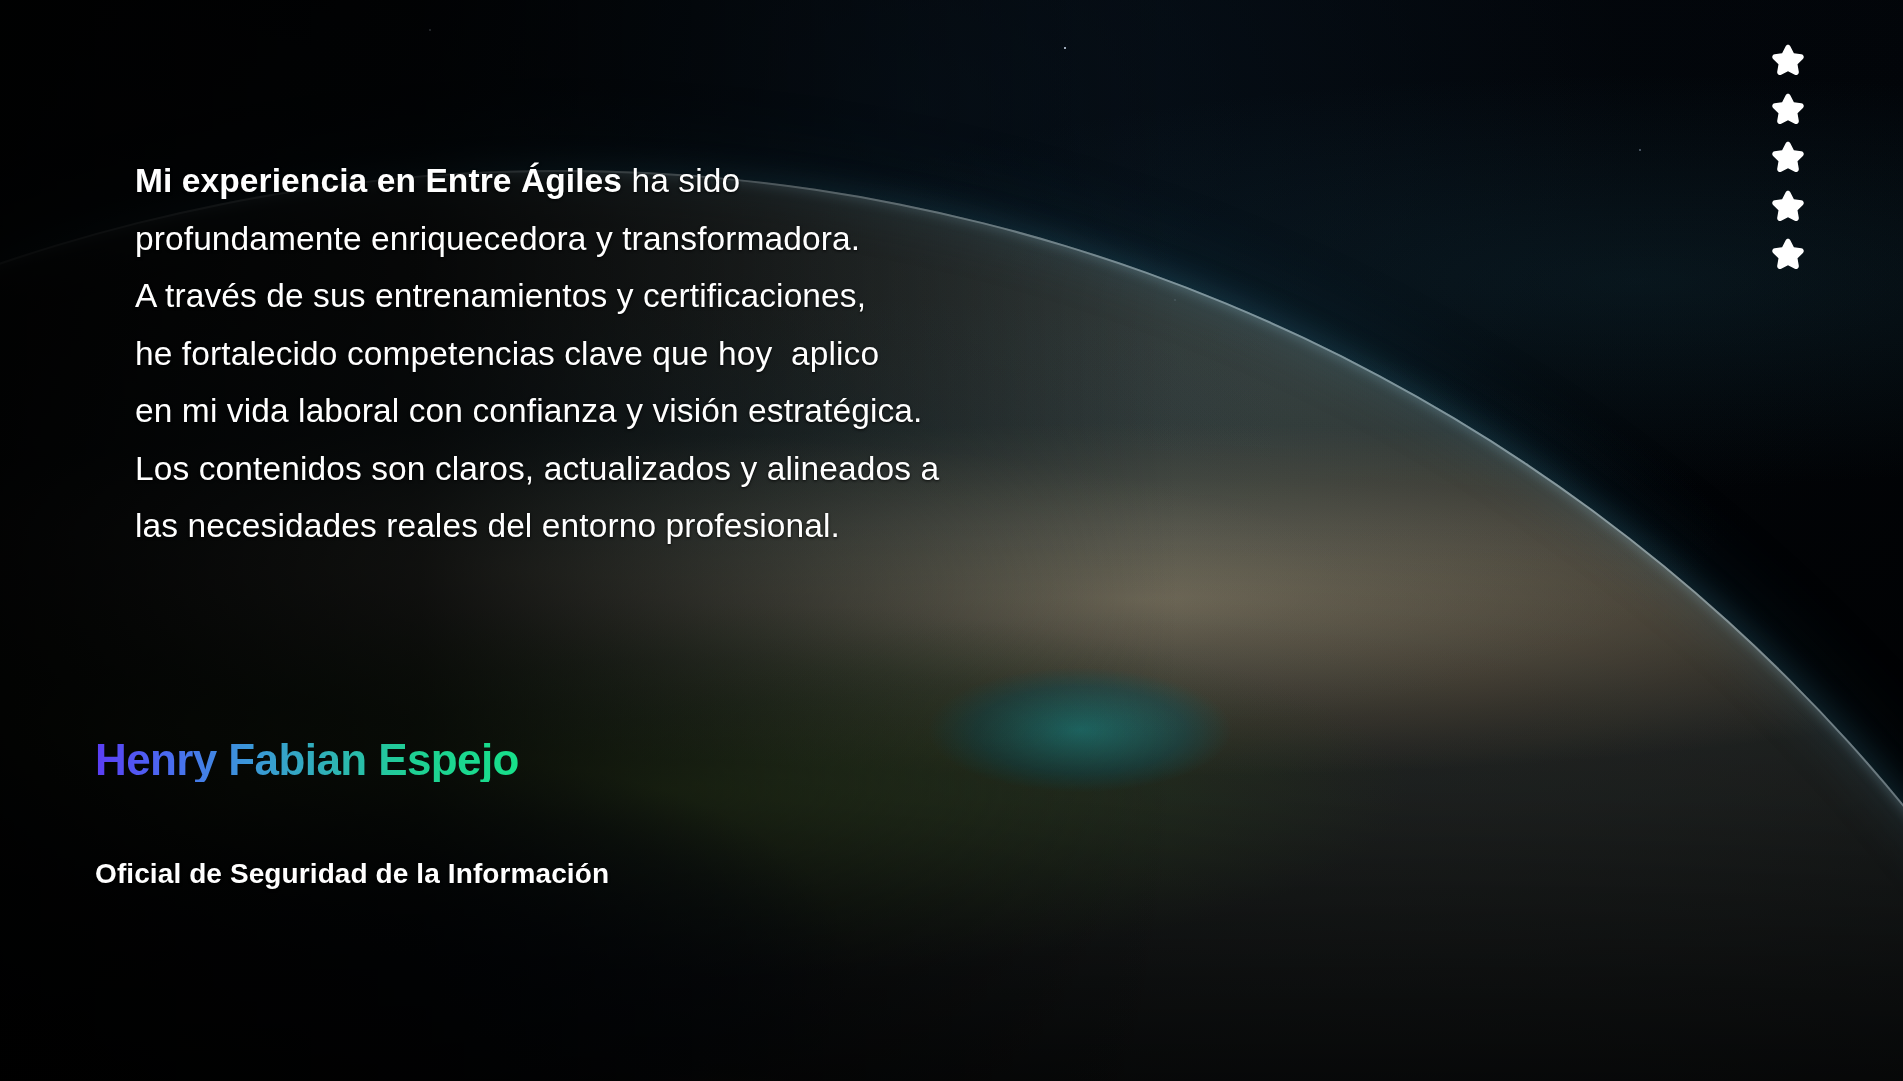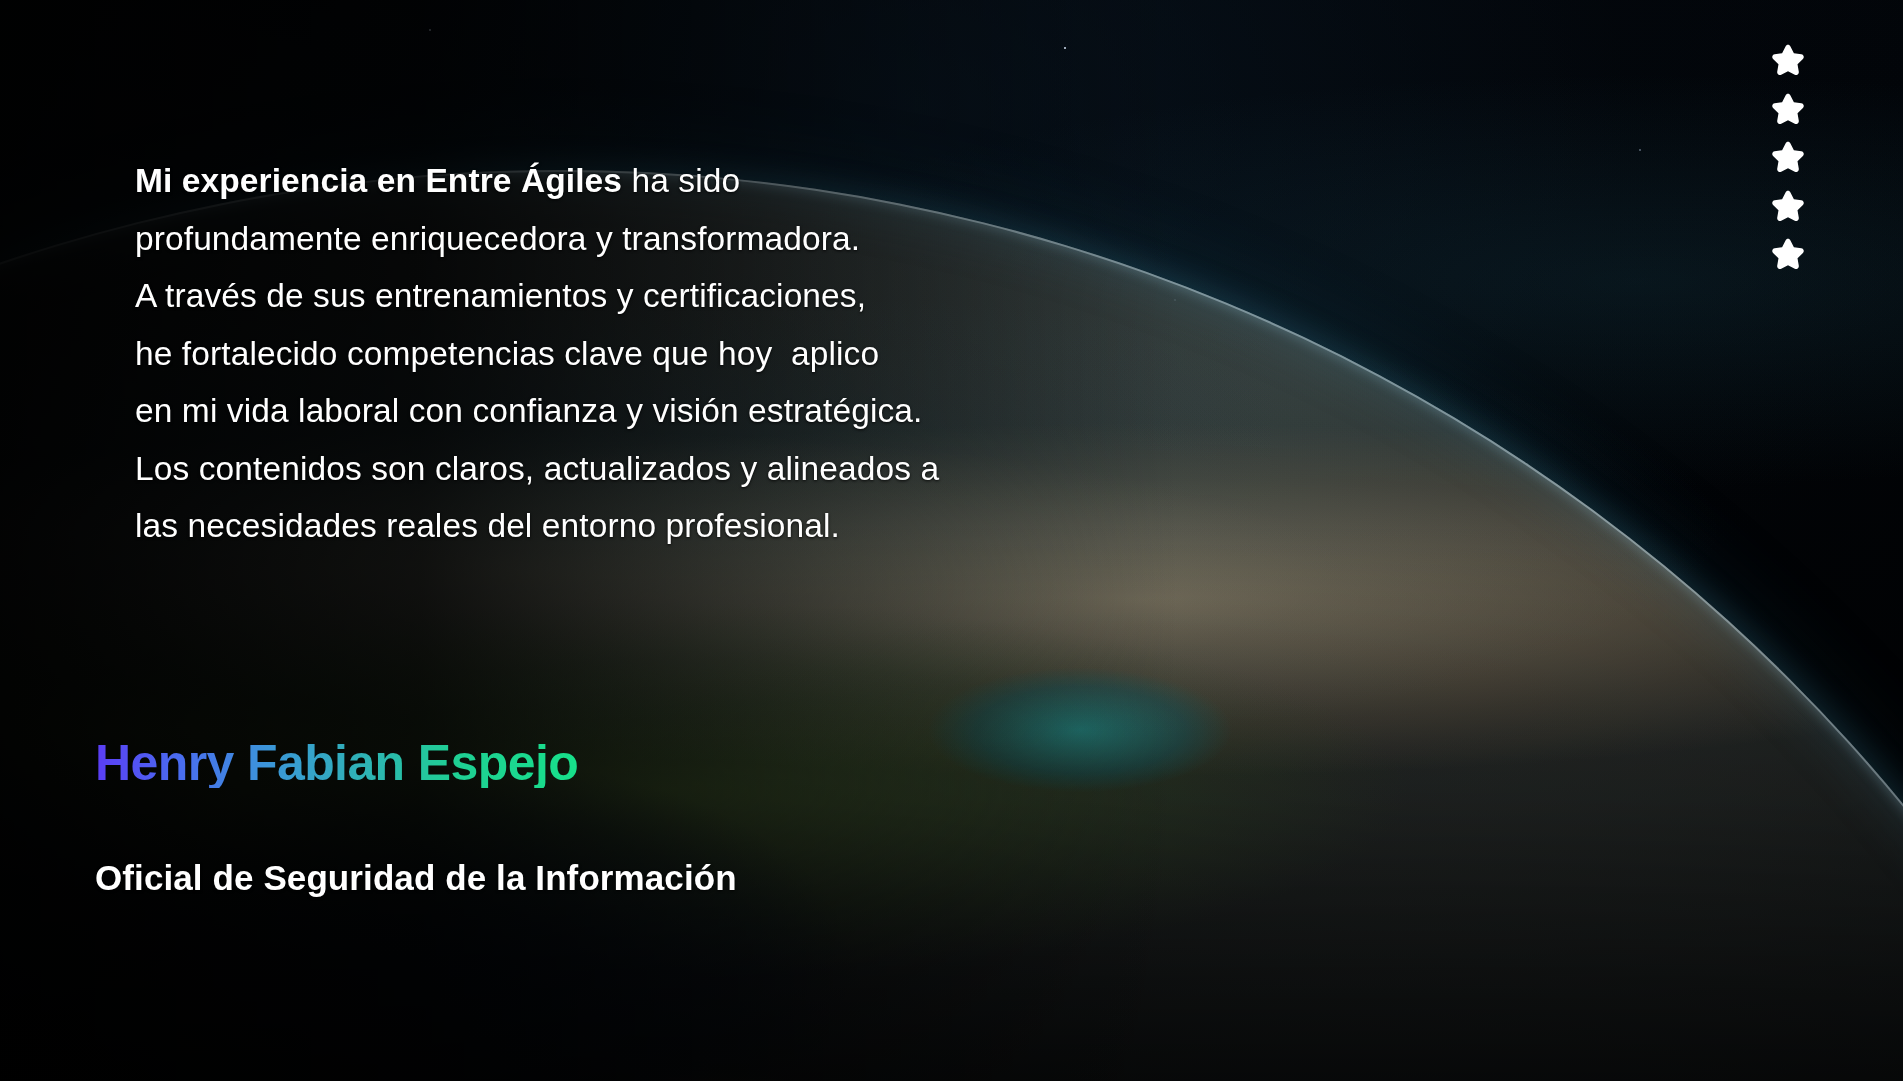--- a/index.html
+++ b/index.html
@@ -126,21 +126,21 @@
     letter-spacing:0.1px;
     white-space:pre-wrap;
     text-shadow:0 1px 3px rgba(0,0,0,0.85);
     margin-left:40px;
   }
   #quote .lead { font-weight:700; }
 
   #name {
     position:absolute;
     left:95px; top:738px;
-    font-size:50px;
+    font-size:44px;
     font-weight:700;
     letter-spacing:-0.6px;
     line-height:1;
     white-space:nowrap;
     background-image:linear-gradient(90deg,
         #5b3df5 0%,
         #4a6bf0 17%,
         #3b96d9 36%,
         #2fb2b6 55%,
         #1fcf94 74%,
@@ -148,21 +148,21 @@
     -webkit-background-clip:text;
     background-clip:text;
     color:transparent;
     -webkit-text-fill-color:transparent;
   }
 
   #role {
     position:absolute;
     left:95px; top:858px;
     color:#ffffff;
-    font-size:35px;
+    font-size:28px;
     font-weight:700;
     letter-spacing:0.1px;
     white-space:nowrap;
     text-shadow:0 1px 3px rgba(0,0,0,0.8);
     text-align:right;
   }
 
   
   #stars {
     position:absolute;

